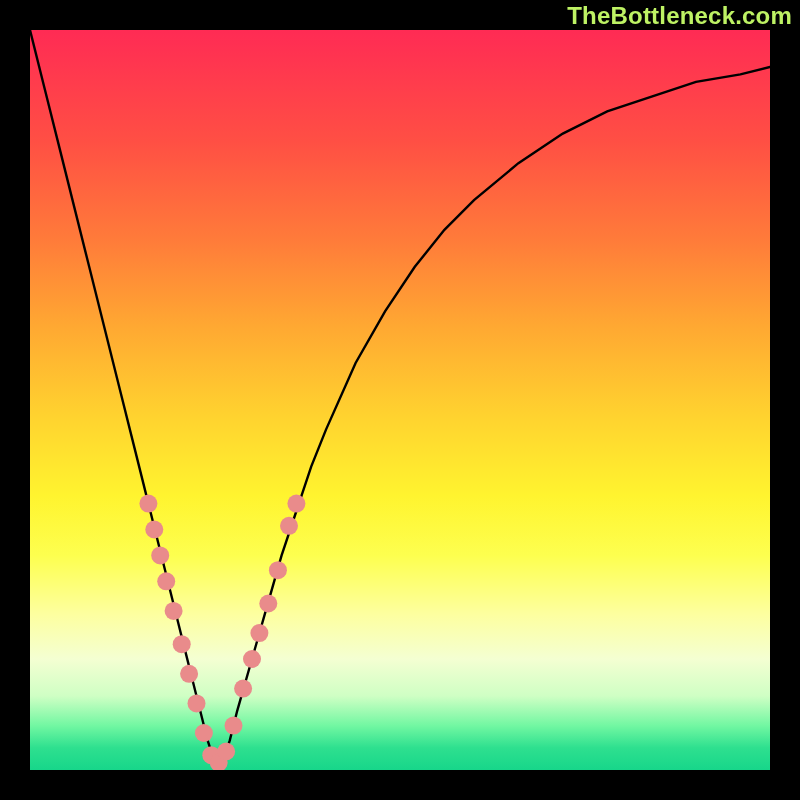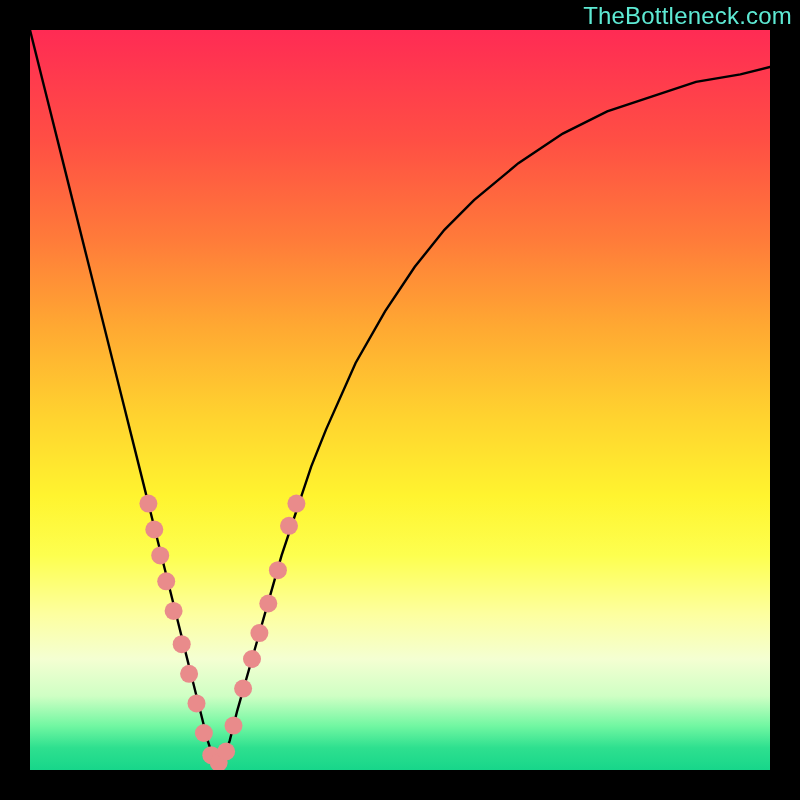--- a/index.html
+++ b/index.html
@@ -37,23 +37,23 @@
       #cfffc4 90%,
       #72f7a2 94%,
       #2ee08f 97%,
       #17d68a 100%
     );
   }
   .watermark {
     position: absolute;
     top: 2px;
     right: 8px;
-    color: #5eead4;
+    color: #bef264;
     font-size: 24px;
-    font-weight: 400;
+    font-weight: 700;
     letter-spacing: 0.2px;
     user-select: none;
   }
   svg.overlay {
     position: absolute;
     left: 0;
     top: 0;
     width: 740px;
     height: 740px;
   }

